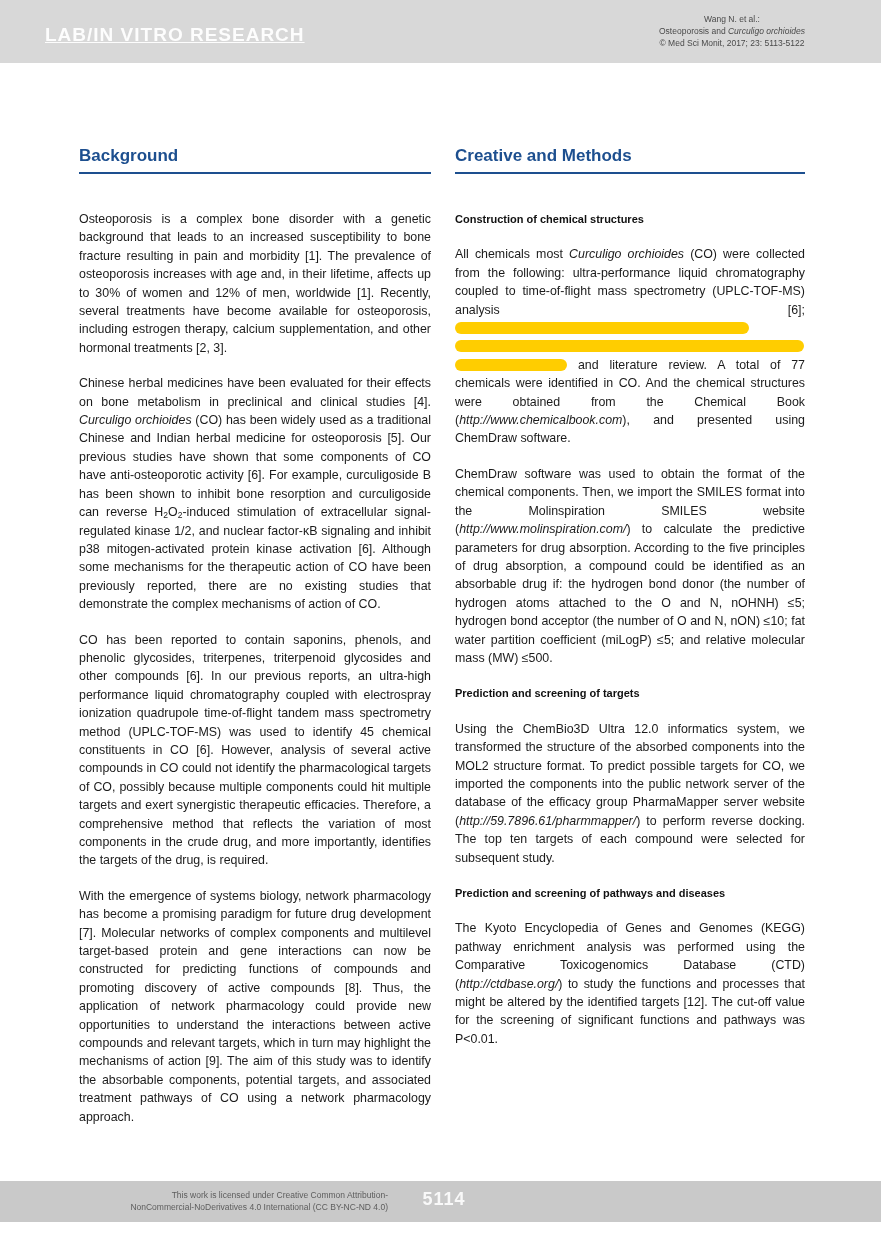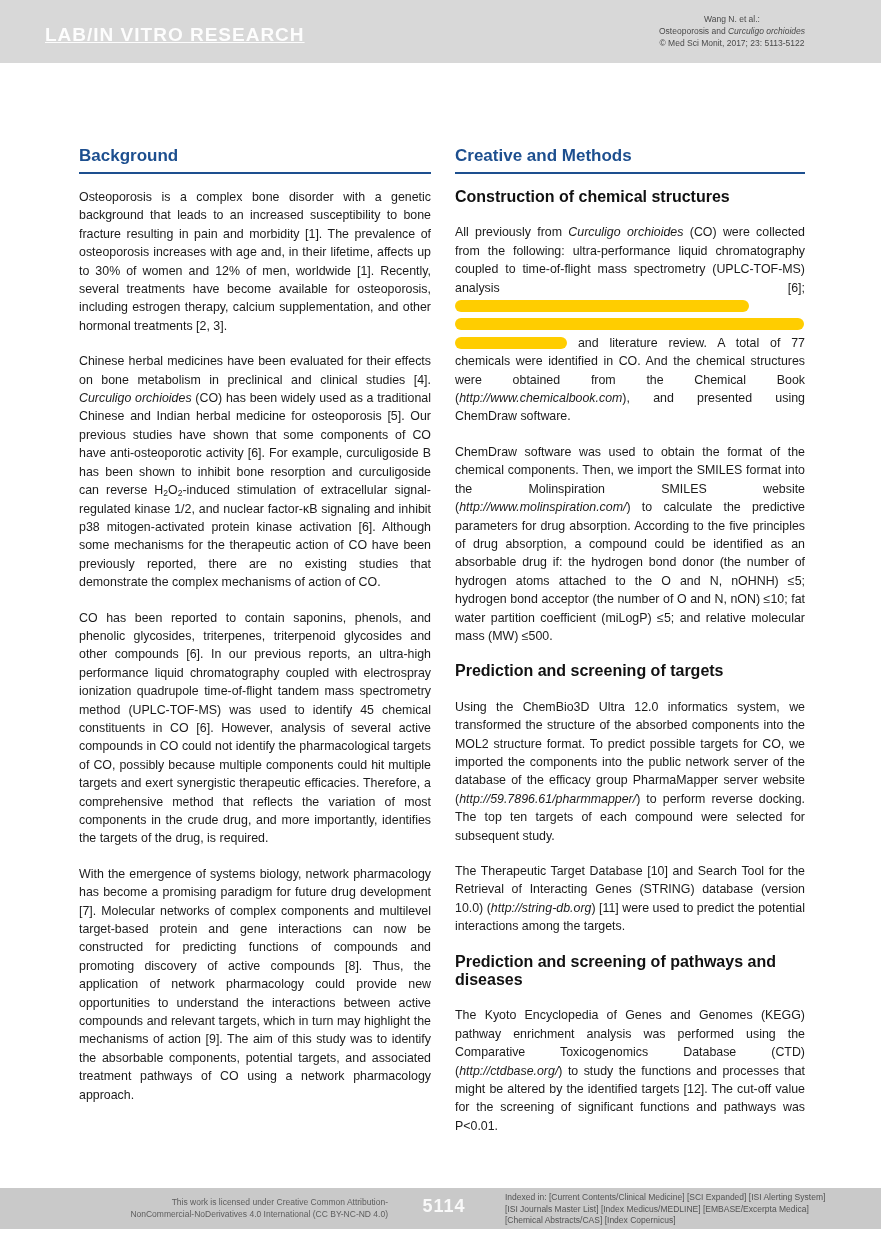--- a/index.html
+++ b/index.html
@@ -18,38 +18,38 @@
     position:absolute; right:76px; top:13px; text-align:center;
     font-size:8.5px; line-height:12px; color:#4a4a4a;
   }
   .citation i { font-style:italic; }
   
   .col { position:absolute; top:146px; }
   .col-left  { left:79px;  width:352px; }
   .col-right { left:455px; width:350px; }
   .h-blue {
     font-size:17px; font-weight:bold; color:#1d4f8f;
-    padding-bottom:6px; border-bottom:2px solid #1d4f8f; margin-bottom:14px;
+    padding-bottom:6px; border-bottom:2px solid #1d4f8f; margin-bottom:36px;
   }
-  h3.subhead { font-size:16px; font-weight:bold; color:#111; line-height:18.4px; margin:8px 0 17px 0; }
+  h3.subhead { font-size:11px; font-weight:bold; color:#111; line-height:18.4px; margin:8px 0 17px 0; }
   p.body {
     font-size:12.4px; line-height:18.4px; text-align:justify; margin:0 0 17px 0;
   }
   p.body i { font-style:italic; }
   sub.chem { font-size:8.5px; vertical-align:-2px; line-height:0; }
   
   .bar {
     display:inline-block; height:12px; background:#ffcd00; border-radius:6px;
     vertical-align:text-bottom; margin-bottom:1px;
   }
   .bar1 { width:294px; }
   .bar2 { width:349px; }
   .bar3 { width:112px; }
   
-  .bottombar { position:absolute; left:0; bottom:5px; width:881px; height:41px; background:#c9c9c9;margin-top:48px; }
+  .bottombar { position:absolute; left:0; bottom:12px; width:881px; height:41px; background:#c9c9c9;margin-top:48px; }
   .license {
     position:absolute; left:110px; top:9px; width:278px; text-align:right;
     font-size:8.5px; line-height:11.5px; color:#5d5d5d;
   }
   .pagenum {
     position:absolute; left:398px; top:8px; width:92px; text-align:center;
     font-size:18px; font-weight:bold; color:rgba(255,255,255,0.88); letter-spacing:1px;
   }
   .indexed {
     position:absolute; left:505px; top:4px; width:360px; text-align:left;
@@ -75,42 +75,36 @@
     <p class="body">Osteoporosis is a complex bone disorder with a genetic background that leads to an increased susceptibility to bone fracture resulting in pain and morbidity [1]. The prevalence of osteoporosis increases with age and, in their lifetime, affects up to 30% of women and 12% of men, worldwide [1]. Recently, several treatments have become available for osteoporosis, including estrogen therapy, calcium supplementation, and other hormonal treatments [2, 3].</p>
     <p class="body"><span>Chinese herbal medicines have been evaluated for their effects on bone metabolism in preclinical and clinical studies [4]. </span><i>Curculigo orchioides</i><span> (CO) has been widely used as a traditional Chinese and Indian herbal medicine for osteoporosis [5]. Our previous studies have shown that some components of CO have anti-osteoporotic activity [6]. For example, curculigoside B has been shown to inhibit bone resorption and curculigoside can reverse H</span><sub class="chem">2</sub><span>O</span><sub class="chem">2</sub><span>-induced stimulation of extracellular signal-regulated kinase 1/2, and nuclear factor-κB signaling and inhibit p38 mitogen-activated protein kinase activation [6]. Although some mechanisms for the therapeutic action of CO have been previously reported, there are no existing studies that demonstrate the complex mechanisms of action of CO.</span></p>
     <p class="body">CO has been reported to contain saponins, phenols, and phenolic glycosides, triterpenes, triterpenoid glycosides and other compounds [6]. In our previous reports, an ultra-high performance liquid chromatography coupled with electrospray ionization quadrupole time-of-flight tandem mass spectrometry method (UPLC-TOF-MS) was used to identify 45 chemical constituents in CO [6]. However, analysis of several active compounds in CO could not identify the pharmacological targets of CO, possibly because multiple components could hit multiple targets and exert synergistic therapeutic efficacies. Therefore, a comprehensive method that reflects the variation of most components in the crude drug, and more importantly, identifies the targets of the drug, is required.</p>
     <p class="body">With the emergence of systems biology, network pharmacology has become a promising paradigm for future drug development [7]. Molecular networks of complex components and multilevel target-based protein and gene interactions can now be constructed for predicting functions of compounds and promoting discovery of active compounds [8]. Thus, the application of network pharmacology could provide new opportunities to understand the interactions between active compounds and relevant targets, which in turn may highlight the mechanisms of action [9]. The aim of this study was to identify the absorbable components, potential targets, and associated treatment pathways of CO using a network pharmacology approach.</p>
   </section>
 
   <section class="col col-right">
     <h2 class="h-blue">Creative and Methods</h2>
 
     <h3 class="subhead" style="margin-top:0;">Construction of chemical structures</h3>
-    <p class="body"><span>All previously from </span><i>Curculigo orchioides</i><span> (CO) were collected from the following: ultra-performance liquid chromatography coupled to time-of-flight mass spectrometry (UPLC-TOF-MS) analysis [6];</span>
+    <p class="body"><span>All chemicals most </span><i>Curculigo orchioides</i><span> (CO) were collected from the following: ultra-performance liquid chromatography coupled to time-of-flight mass spectrometry (UPLC-TOF-MS) analysis [6];</span>
       <span class="bar bar1"></span>
       <span class="bar bar2"></span>
       <span class="bar bar3"></span>
       <span>and literature review. A total of 77 chemicals were identified in CO. And the chemical structures were obtained from the Chemical Book (</span><i>http://www.chemicalbook.com</i><span>), and presented using ChemDraw software.</span></p>
 
     <p class="body"><span>ChemDraw software was used to obtain the format of the chemical components. Then, we import the SMILES format into the Molinspiration SMILES website (</span><i>http://www.molinspiration.com/</i><span>) to calculate the predictive parameters for drug absorption. According to the five principles of drug absorption, a compound could be identified as an absorbable drug if: the hydrogen bond donor (the number of hydrogen atoms attached to the O and N, nOHNH) ≤5; hydrogen bond acceptor (the number of O and N, nON) ≤10; fat water partition coefficient (miLogP) ≤5; and relative molecular mass (MW) ≤500.</span></p>
 
     <h3 class="subhead">Prediction and screening of targets</h3>
     <p class="body"><span>Using the ChemBio3D Ultra 12.0 informatics system, we transformed the structure of the absorbed components into the MOL2 structure format. To predict possible targets for CO, we imported the components into the public network server of the database of the efficacy group PharmaMapper server website (</span><i>http://59.7896.61/pharmmapper/</i><span>) to perform reverse docking. The top ten targets of each compound were selected for subsequent study.</span></p>
-    <p class="body"><span>The Therapeutic Target Database [10] and Search Tool for the Retrieval of Interacting Genes (STRING) database (version 10.0) (</span><i>http://string-db.org</i><span>) [11] were used to predict the potential interactions among the targets.</span></p>
 
     <h3 class="subhead">Prediction and screening of pathways and diseases</h3>
     <p class="body"><span>The Kyoto Encyclopedia of Genes and Genomes (KEGG) pathway enrichment analysis was performed using the Comparative Toxicogenomics Database (CTD) (</span><i>http://ctdbase.org/</i><span>) to study the functions and processes that might be altered by the identified targets [12]. The cut-off value for the screening of significant functions and pathways was P&lt;0.01.</span></p>
   </section>
 
   <footer class="bottombar">
     <div class="license">
       <div>This work is licensed under Creative Common Attribution-</div>
       <div>NonCommercial-NoDerivatives 4.0 International (CC BY-NC-ND 4.0)</div>
     </div>
     <div class="pagenum">5114</div>
-    <div class="indexed">
-      <div>Indexed in:   [Current Contents/Clinical Medicine]   [SCI Expanded]   [ISI Alerting System]</div>
-      <div>[ISI Journals Master List]   [Index Medicus/MEDLINE]   [EMBASE/Excerpta Medica]</div>
-      <div>[Chemical Abstracts/CAS]   [Index Copernicus]</div>
-    </div>
   </footer>
 
 </div>
 
 </body></html>

